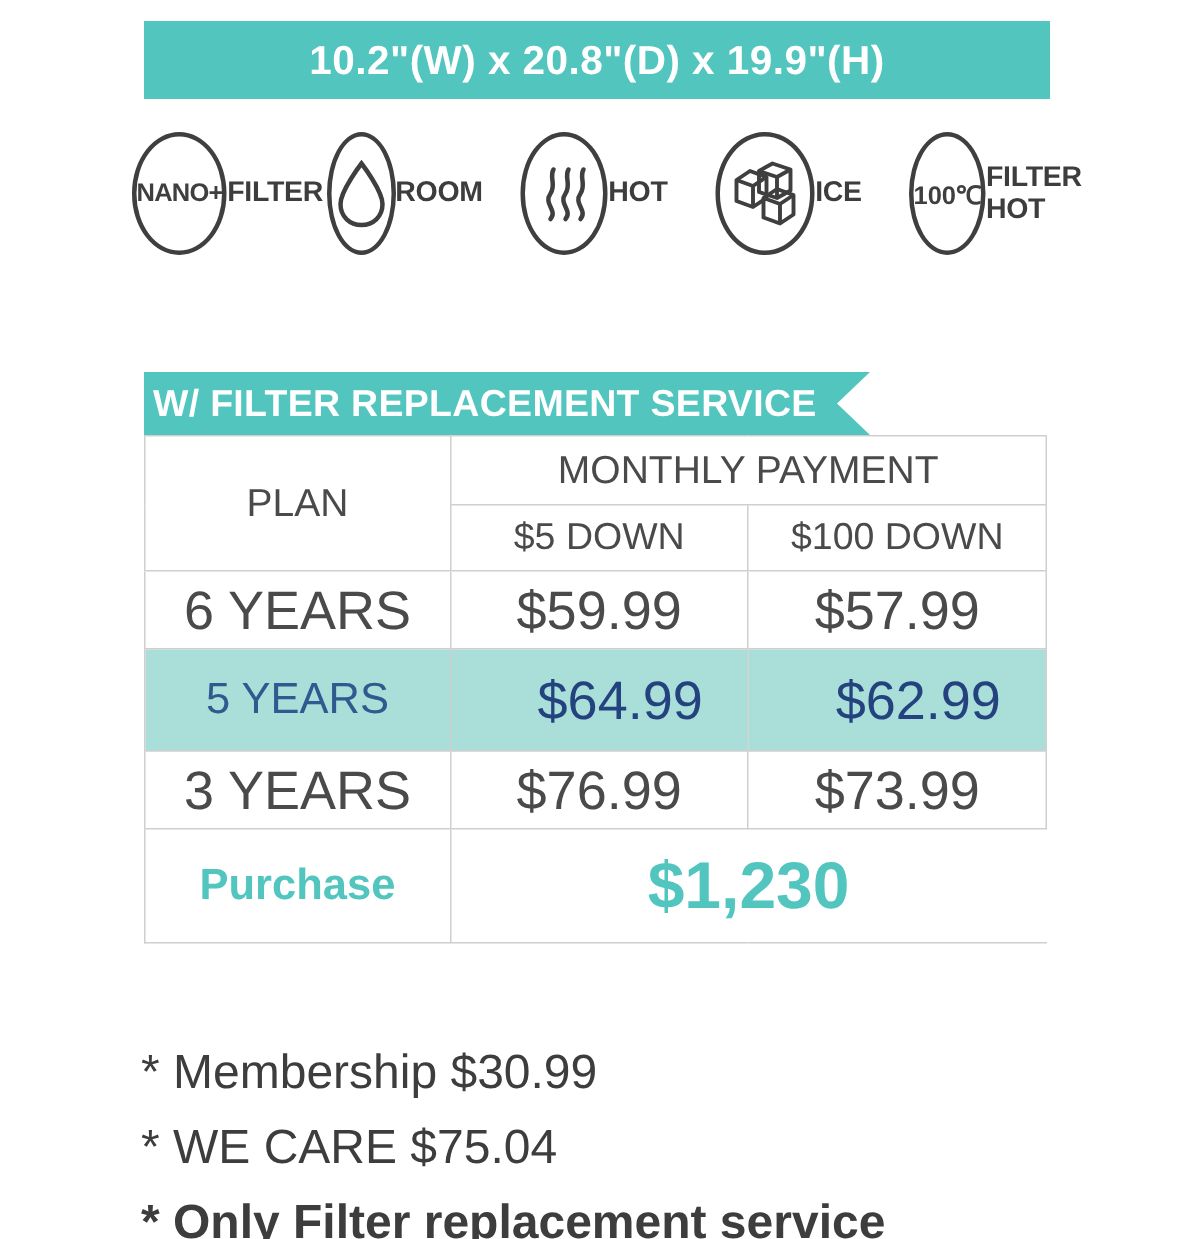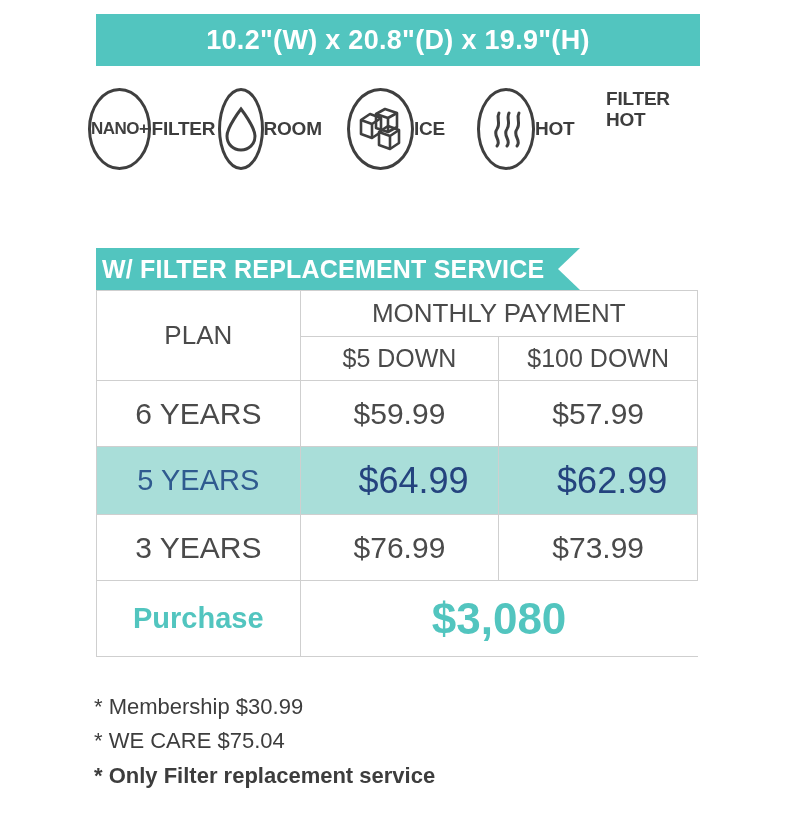--- a/index.html
+++ b/index.html
@@ -126,21 +126,21 @@
     text-align: center;
     font-weight: normal;
     color: #4a4a4a;
     padding: 0;
   }
   .cell-plan { width: 204px; }
   .cell-pay  { width: 199px; }
 
   .r-head1 td { height: 46px; font-size: 26px; }
   .r-head2 td { height: 44px; font-size: 25px; }
-  .r-data  td { height: 66px; font-size: 30px; }
+  .r-data  td { height: 52px; font-size: 36px; }
   .r-high  td { height: 68px; background: #a9ded9; }
   .r-high .plan-hl { color: #2f5a8f; font-size: 29px; }
   .r-high .price-hl { color: #24437e; font-size: 36px; padding-left: 28px; }
   .r-purchase td { height: 76px; }
   .r-purchase .purchase-label {
     color: #52c5bf;
     font-weight: bold;
     font-size: 29px;
   }
   .r-purchase .purchase-price {
@@ -152,21 +152,21 @@
   .no-right { border-right: none !important; }
 
   
   .notes {
     position: absolute;
     left: 94px;
     top: 690px;
     width: 610px;
   }
   .note {
-    font-size: 22px;
+    font-size: 32px;
     color: #3d3d3d;
     line-height: 1.56;
   }
   .note.bold { font-weight: bold; }
 </style>
 </head>
 <body>
 
 <div class="page">
 
@@ -185,51 +185,54 @@
 
     <div class="feature">
       <div class="feature-circle">
         <svg width="40" height="48" viewBox="0 0 40 48" aria-hidden="true">
           <path d="M20 4 C20 4 6 22 6 31 C6 39.5 12.3 45 20 45 C27.7 45 34 39.5 34 31 C34 22 20 4 20 4 Z" fill="none" stroke="#3f3f3f" stroke-width="3"></path>
         </svg>
       </div>
       <div class="feature-label">ROOM</div>
     </div>
 
+
+    <div class="feature">
+      <div class="feature-circle">
+        <svg width="44" height="46" viewBox="0 0 44 46" aria-hidden="true">
+          <g fill="none" stroke="#3f3f3f" stroke-width="3" stroke-linecap="round">
+            <path d="M13 40 C18 34 8 30 13 23 C17 17 12 12 15 7"></path>
+            <path d="M23 40 C28 34 18 30 23 23 C27 17 22 12 25 7"></path>
+            <path d="M33 40 C38 34 28 30 33 23 C37 17 32 12 35 7"></path>
+          </g>
+        </svg>
+      </div>
+      <div class="feature-label">HOT</div>
+    </div>
 
     <div class="feature">
       <div class="feature-circle">
         <svg width="48" height="46" viewBox="0 0 48 46" aria-hidden="true">
           <g fill="none" stroke="#3f3f3f" stroke-width="2.6" stroke-linejoin="round">
             <path d="M5 14 L14 8 L25 12 L25 26 L16 32 L5 28 Z"></path>
             <path d="M5 14 L16 18 L16 32 M16 18 L25 12"></path>
             <path d="M20 8 L29 3 L41 7 L41 21 L32 26 L20 22 Z"></path>
             <path d="M20 8 L32 12 L32 26 M32 12 L41 7"></path>
             <path d="M23 26 L32 20 L43 24 L43 37 L34 43 L23 39 Z"></path>
             <path d="M23 26 L34 30 L34 43 M34 30 L43 24"></path>
           </g>
         </svg>
       </div>
       <div class="feature-label">ICE</div>
     </div>
 
     <div class="feature">
       <div class="feature-circle">
-        <svg width="44" height="46" viewBox="0 0 44 46" aria-hidden="true">
-          <g fill="none" stroke="#3f3f3f" stroke-width="3" stroke-linecap="round">
-            <path d="M13 40 C18 34 8 30 13 23 C17 17 12 12 15 7"></path>
-            <path d="M23 40 C28 34 18 30 23 23 C27 17 22 12 25 7"></path>
-            <path d="M33 40 C38 34 28 30 33 23 C37 17 32 12 35 7"></path>
-          </g>
-        </svg>
-      </div>
-      <div class="feature-label">HOT</div>
-    </div>
-
-    <div class="feature">
+        <span class="boiling-text">100℃</span>
+      </div>
       <div class="feature-label">FILTER HOT</div>
     </div>
 
   </div>
 
   <div class="ribbon">
     <div class="ribbon-body">
       <span>W/ FILTER REPLACEMENT SERVICE</span>
     </div>
     <div class="ribbon-tail"></div>
@@ -259,21 +262,21 @@
       </tr>
 
       <tr class="r-data">
         <td>3 YEARS</td>
         <td>$76.99</td>
         <td>$73.99</td>
       </tr>
 
       <tr class="r-purchase">
         <td class="purchase-label">Purchase</td>
-        <td class="purchase-price no-right" colspan="2">$3,080</td>
+        <td class="purchase-price no-right" colspan="2">$1,230</td>
       </tr>
     </tbody>
   </table>
 
   <div class="notes">
     <div class="note">* Membership $30.99</div>
     <div class="note">* WE CARE $75.04</div>
     <div class="note bold">* Only Filter replacement service</div>
   </div>
 

